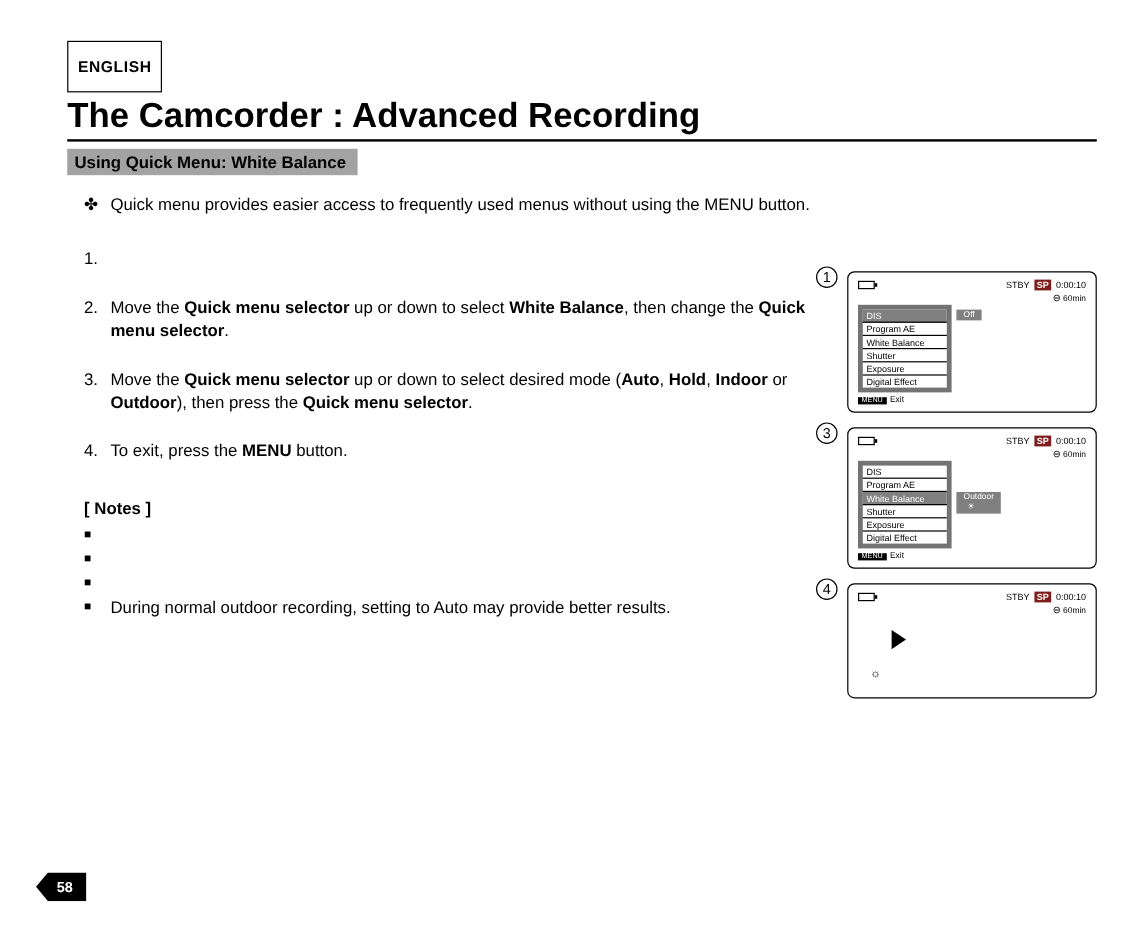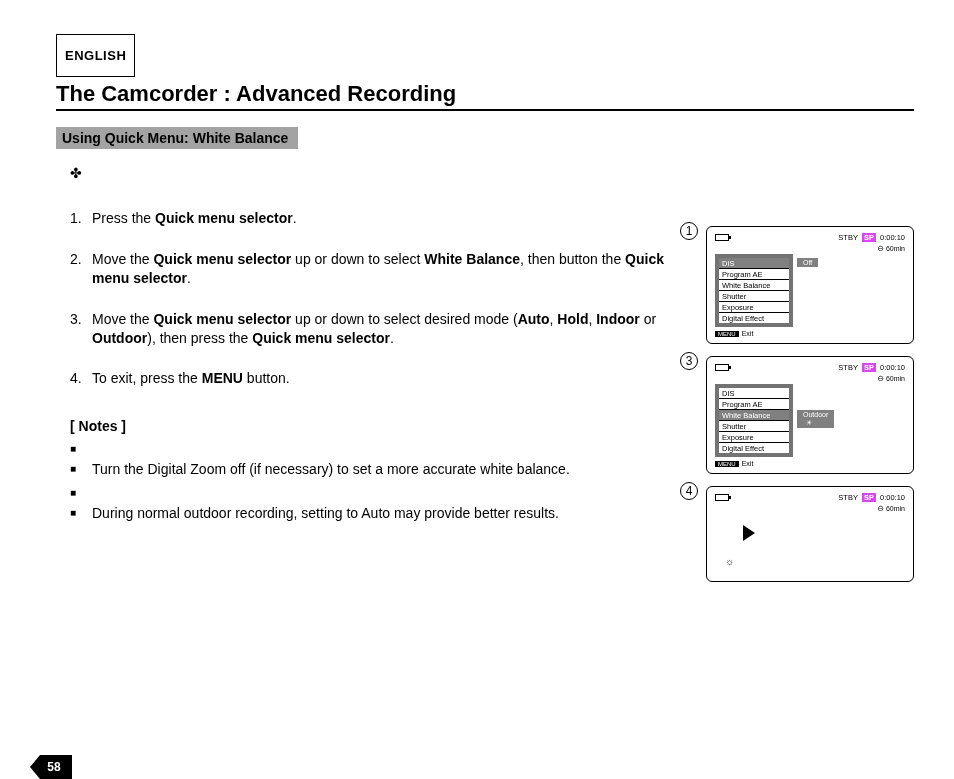--- a/index.html
+++ b/index.html
@@ -16,25 +16,25 @@
   .lang-box {
     border: 1.5px solid #000;
     display: inline-block;
     padding: 13px 8px;
     font-weight: bold;
     font-size: 13px;
     letter-spacing: 0.5px;
     margin-bottom: 4px;
   }
   .page-title {
-    font-size: 22px;
+    font-size: 29px;
     font-weight: bold;
     border-bottom: 2px solid #000;
     padding-bottom: 2px;
-    margin-bottom: 16px;
+    margin-bottom: 6px;
   }
   .section-heading {
     background: #a3a3a3;
     display: inline-block;
     padding: 3px 10px 3px 6px;
     font-weight: bold;
     font-size: 14px;
     margin-bottom: 16px;
   }
   .intro-row { display: flex; margin-bottom: 28px; padding-left: 14px; }
@@ -73,42 +73,42 @@
     border-radius: 6px;
     padding: 6px 8px 6px 8px;
     font-size: 7.5px;
     position: relative;
     background:#fff;
   }
   .scr-top { display:flex; align-items:center; gap:4px; justify-content:flex-end; margin-bottom:2px;}
   .scr-top .bat{ margin-right:auto; width:14px;height:7px;border:1px solid #000;position:relative;}
   .scr-top .bat:after{content:"";position:absolute;right:-3px;top:1px;width:2px;height:3px;background:#000;}
   .scr-top .bat .f{background:#000;width:70%;height:100%;}
-  .sp-badge{ background:#d946ef;color:#fff;padding:0 2px;font-weight:bold;}
+  .sp-badge{ background:#7f1d1d;color:#fff;padding:0 2px;font-weight:bold;}
   .tape-row{ text-align:right; font-size:7px; margin-bottom:1px;}
   .tape-row:before{ content:"⊖"; margin-right:2px; font-size:8px;}
   .menu-list { border:4px solid #737373; width:78px; margin-top:1px;}
   .menu-list div{ border-bottom:0.5px solid #000; padding:0.5px 3px; line-height:1.2; position:relative;}
   .menu-list div:last-child{border-bottom:none;}
   .menu-list .hl{ background:#808080;color:#fff;}
   .val-tag{ position:absolute; left:78px; top:0; background:#808080;color:#fff;padding:0.5px 6px; font-size:7px;}
   .menu-exit{ margin-top:3px; font-size:7px; display:flex;align-items:center;gap:3px;}
   .menu-badge{ background:#000;color:#fff;padding:0 3px;font-size:6px;}
   .screen-4 { min-height:96px;}
   .s4-arrow{
     position:absolute; left:36px; top:38px;
     width:0;height:0;border-top:8px solid transparent;border-bottom:8px solid transparent;border-left:12px solid #000;
   }
   .s4-sun{ position:absolute; left:18px; bottom:14px; font-size:10px;}
   .outdoor-sun{ margin-left:3px;}
 
   .page-num-badge{
     position:absolute;
     left:30px;
-    bottom:0;
+    bottom:28px;
     width:42px;height:24px;
     color:#fff;
     font-weight:bold;
     font-size:12px;
     text-align:center;
     line-height:24px;
   }
   .page-num-badge svg{position:absolute;left:0;top:0;}
   .page-num-badge span{position:relative;z-index:1;padding-left:6px;}
 </style>
@@ -116,49 +116,48 @@
 <body>
 
 
 
 <div class="lang-box">ENGLISH</div>
 <div class="page-title">The Camcorder : Advanced Recording</div>
 <div class="section-heading">Using Quick Menu: White Balance</div>
 
 <div class="intro-row">
   <span class="marker">✤</span>
+  <span>Quick menu provides easier access to frequently used menus without using the MENU button.</span>
 </div>
 
 <ol class="steps">
   <li>
     <span class="num">1.</span>
-    <span class="txt"><span>Press the </span><span class="b">Quick menu selector</span><span>.</span></span>
   </li>
   <li>
     <span class="num">2.</span>
-    <span class="txt"><span>Move the </span><span class="b">Quick menu selector</span><span> up or down to select </span><span class="b">White Balance</span><span>, then button the </span><span class="b">Quick menu selector</span><span>.</span></span>
+    <span class="txt"><span>Move the </span><span class="b">Quick menu selector</span><span> up or down to select </span><span class="b">White Balance</span><span>, then change the </span><span class="b">Quick menu selector</span><span>.</span></span>
   </li>
   <li>
     <span class="num">3.</span>
     <span class="txt"><span>Move the </span><span class="b">Quick menu selector</span><span> up or down to select desired mode (</span><span class="b">Auto</span><span>, </span><span class="b">Hold</span><span>, </span><span class="b">Indoor</span><span> or </span><span class="b">Outdoor</span><span>), then press the </span><span class="b">Quick menu selector</span><span>.</span></span>
   </li>
   <li>
     <span class="num">4.</span>
     <span class="txt"><span>To exit, press the </span><span class="b">MENU</span><span> button.</span></span>
   </li>
 </ol>
 
 <div class="notes-title">[ Notes ]</div>
 <ul class="notes">
   <li>
       <span class="sq">■</span>
     </li>
   <li>
       <span class="sq">■</span>
-      <span>Turn the Digital Zoom off (if necessary) to set a more accurate white balance.</span>
     </li>
   <li>
       <span class="sq">■</span>
     </li>
   <li>
       <span class="sq">■</span>
       <span>During normal outdoor recording, setting to Auto may provide better results.</span>
     </li>
 </ul>
 

